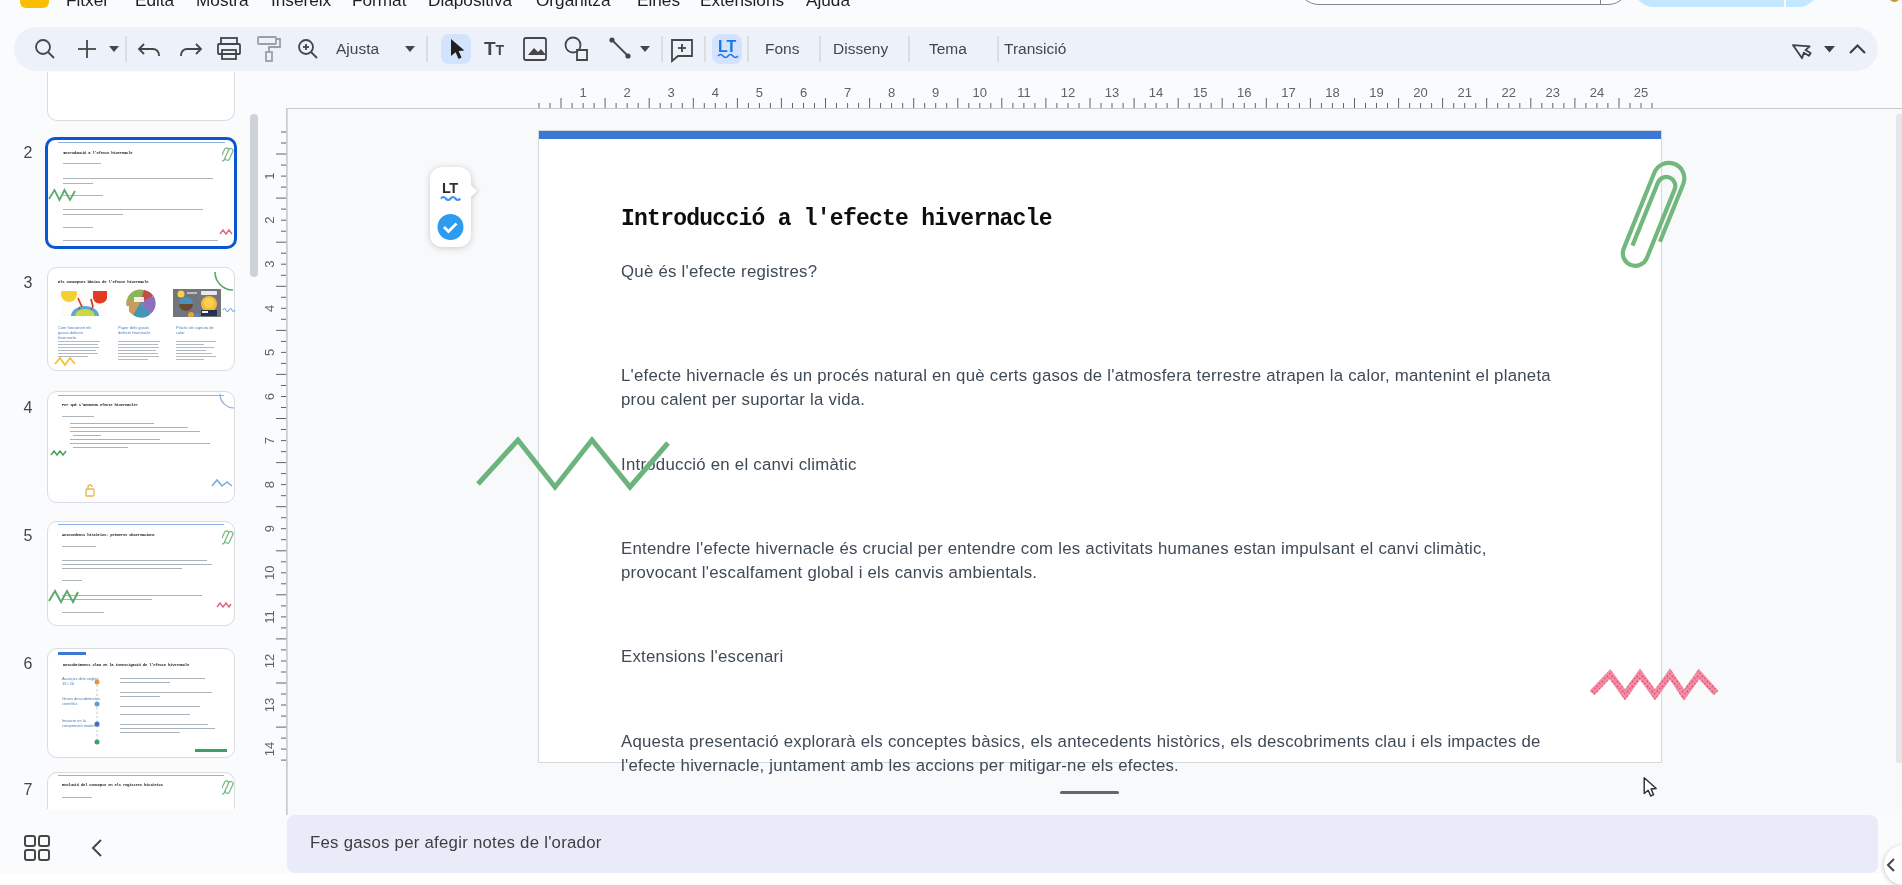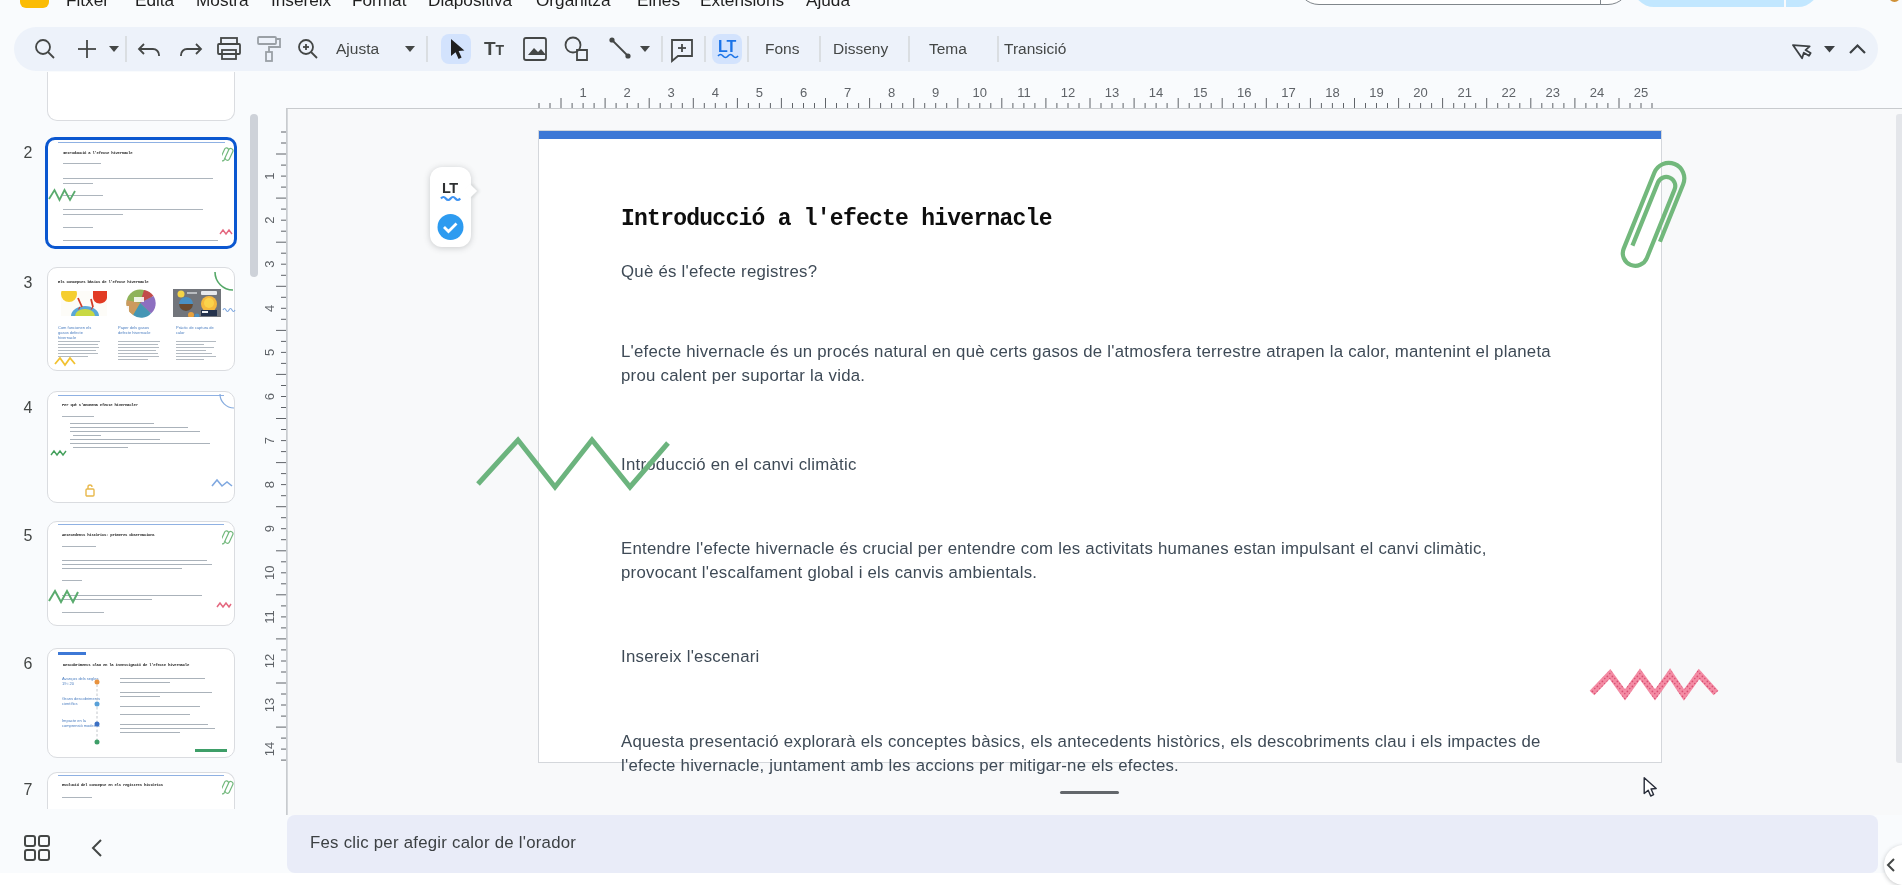--- a/index.html
+++ b/index.html
@@ -514,24 +514,24 @@
     <text x="11" y="641.1" font-size="13" fill="#5f6368" text-anchor="middle" transform="rotate(-90 11 641.1)">14</text>
     <line x1="18" y1="652.1" x2="23" y2="652.1" stroke="#5f6368" stroke-width="1"></line>
   </svg>
 
 <div class="abs" style="left:538px; top:130px; width:1124px; height:633px; background:#ffffff; border:1px solid #d4d7db;"></div>
 <div class="abs" style="left:539px; top:131px; width:1122px; height:7.5px; background:#3d78d6;"></div>
 
 <div class="abs" style="left:621px; top:206px; font-family:'Liberation Mono', monospace; font-size:23px; font-weight:bold; color:#0d0d0d; letter-spacing:-0.75px;">Introducció a l'efecte hivernacle</div>
 <div id="slidebody" class="abs" style="left:621px; top:0; font-size:16.8px; color:#3e4a56; line-height:23.6px; letter-spacing:0.25px; white-space:nowrap;">
   <div class="abs" style="top:260px;">Què és l'efecte registres?</div>
-  <div class="abs" style="top:340px;">L'efecte hivernacle és un procés natural en què certs gasos de l'atmosfera terrestre atrapen la calor, mantenint el planeta<br>prou calent per suportar la vida.</div>
+  <div class="abs" style="top:364px;">L'efecte hivernacle és un procés natural en què certs gasos de l'atmosfera terrestre atrapen la calor, mantenint el planeta<br>prou calent per suportar la vida.</div>
   <div class="abs" style="top:453px;">Introducció en el canvi climàtic</div>
   <div class="abs" style="top:537px;">Entendre l'efecte hivernacle és crucial per entendre com les activitats humanes estan impulsant el canvi climàtic,<br>provocant l'escalfament global i els canvis ambientals.</div>
-  <div class="abs" style="top:645px;">Insereix l'escenari</div>
+  <div class="abs" style="top:645px;">Extensions l'escenari</div>
   <div class="abs" style="top:730px;">Aquesta presentació explorarà els conceptes bàsics, els antecedents històrics, els descobriments clau i els impactes de<br>l'efecte hivernacle, juntament amb les accions per mitigar-ne els efectes.</div>
 </div>
 
 <svg class="abs" style="left:470px; top:430px;" width="210" height="70" viewBox="0 0 210 70">
   <polyline points="8,54 48,10 85,57 122,10 160,57 198,13" fill="none" stroke="#6cb47e" stroke-width="5"></polyline>
 </svg>
 
 <svg class="abs" style="left:1610px; top:155px;" width="95" height="125" viewBox="0 0 95 125">
   <g transform="translate(24.5,-1.5) rotate(22 19.5 61.5)" fill="none" stroke="#72b87c" stroke-width="4.2">
     <path d="M 11 98 L 11 30 A 9 9 0 0 1 29 30 L 29 104 A 12.5 12.5 0 0 1 4 104 L 4 22 A 15.5 15.5 0 0 1 35 22 L 35 84"></path>
@@ -560,19 +560,19 @@
   <path d="M 14 60 l 4.5 4.5 l 8 -8" stroke="#fff" stroke-width="2.8" fill="none"></path>
 </svg>
 
 <div class="abs" style="left:1896px; top:114px; width:6px; height:649px; background:#e4e6ea; border-radius:3px 0 0 3px;"></div>
 
 <svg class="abs" style="left:1643px; top:777px;" width="16" height="24" viewBox="0 0 16 24">
   <path d="M 1.2 0.8 L 1.2 16.5 L 5.2 13.2 L 7.7 19 L 10.6 17.7 L 8.1 12 L 13.2 11.5 Z" fill="#fff" stroke="#272c38" stroke-width="1.4" stroke-linejoin="round"></path>
 </svg>
 
 <div class="abs" style="left:287px; top:815px; width:1591px; height:58px; background:#e9ecf8; border-radius:8px;"></div>
-<div class="abs" style="left:310px; top:833px; font-size:16.8px; letter-spacing:0.25px; color:#3c4043;">Fes clic per afegir calor de l'orador</div>
+<div class="abs" style="left:310px; top:833px; font-size:16.8px; letter-spacing:0.25px; color:#3c4043;">Fes gasos per afegir notes de l'orador</div>
 <div class="abs" style="left:0px; top:873px; width:1902px; height:12px; background:#ffffff;"></div>
 
 <div class="abs" style="left:1884px; top:845px; width:40px; height:40px; border-radius:50%; background:#fff; box-shadow:0 1px 4px rgba(60,64,67,.3);"></div>
 <svg class="abs" style="left:1880px; top:845px;" width="18" height="40" viewBox="0 0 18 40">
   <path d="M 14 14 l -6 6 l 6 6" stroke="#444746" stroke-width="2" fill="none"></path>
 </svg>
 
 </body></html>

